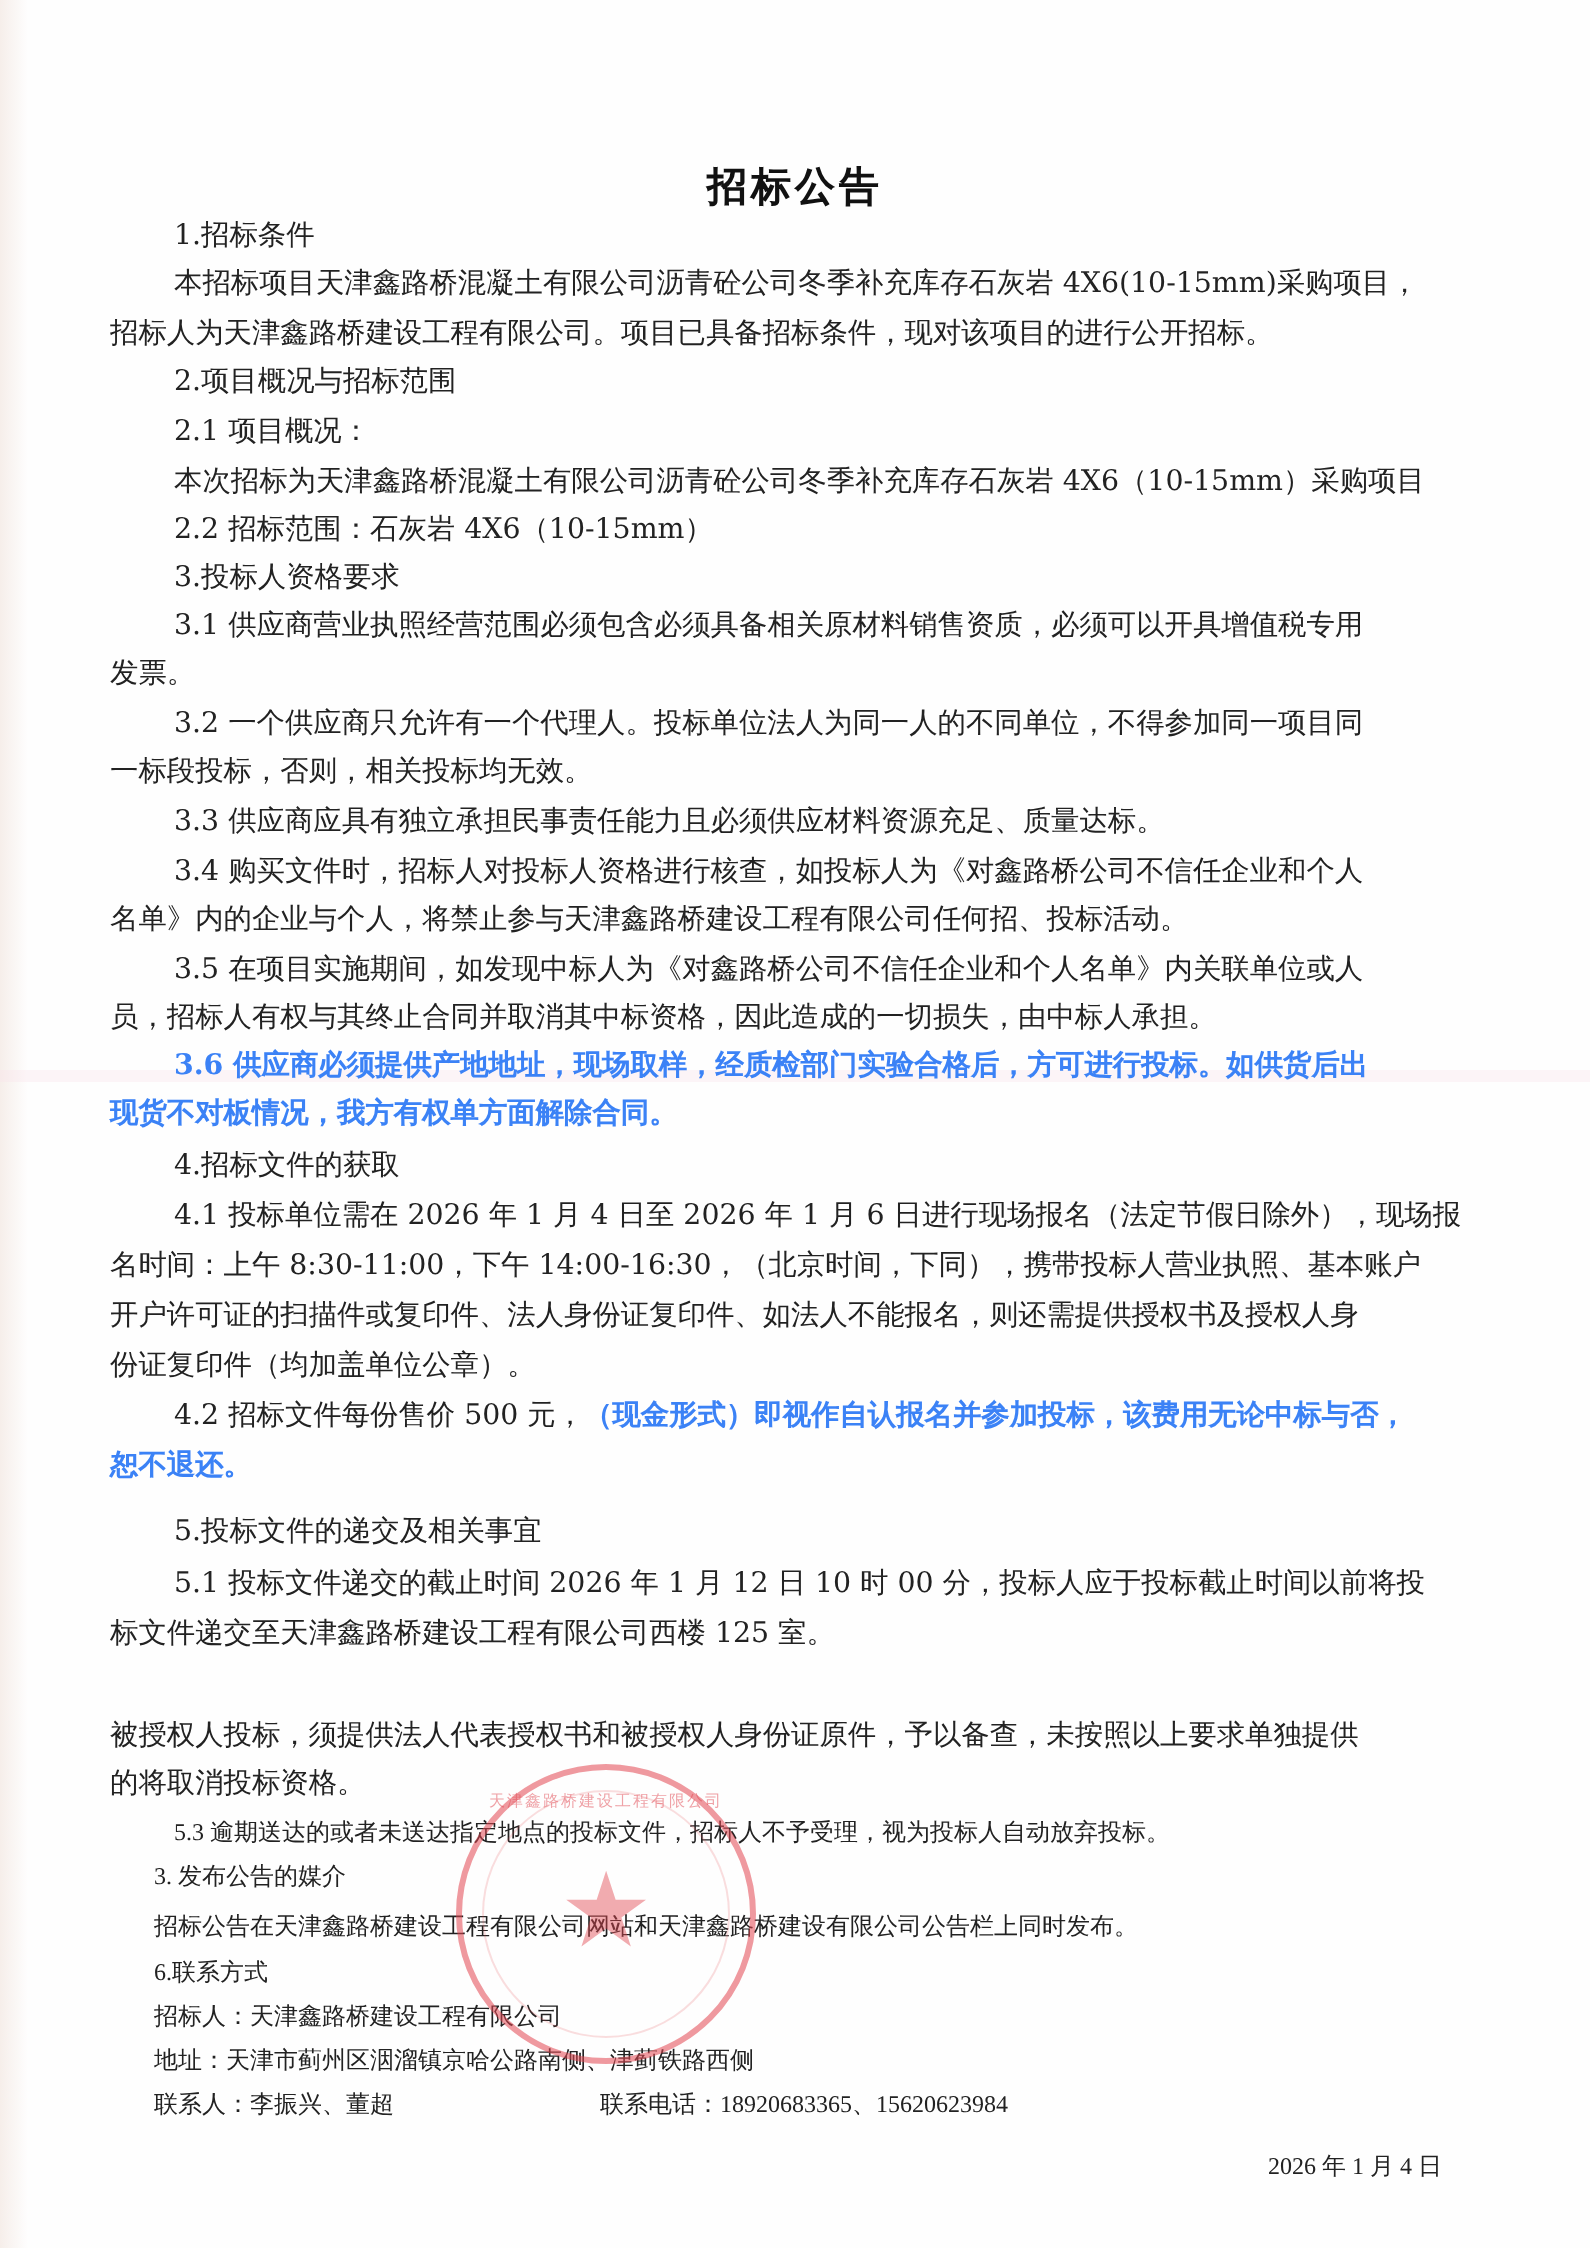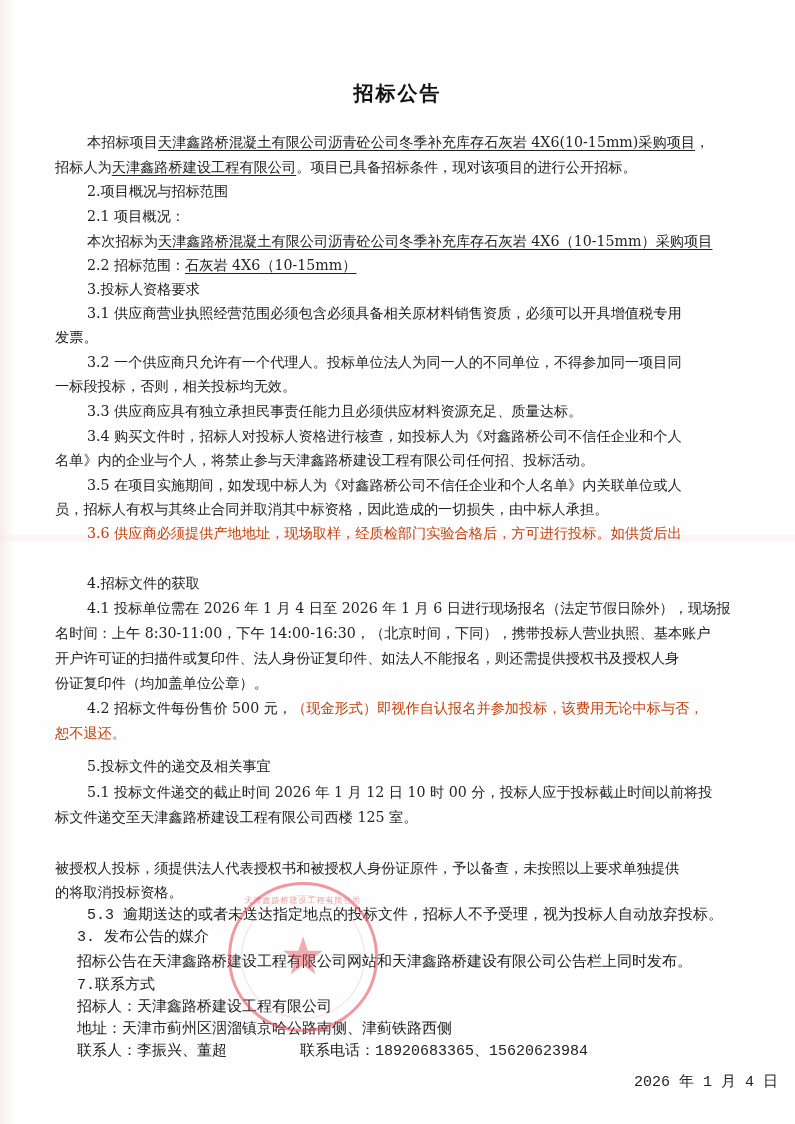--- a/index.html
+++ b/index.html
@@ -15,23 +15,23 @@
   .band { position: absolute; left: 0; width: 795px; height: 6px; background: rgba(250,225,235,0.35); }
   .title {
     position: absolute; top: 80px; left: 0; width: 795px; text-align: center;
     font-size: 20px; font-weight: bold; letter-spacing: 2px; color: #111;
   }
   .line {
     position: absolute; left: 55px; width: 712px;
     font-size: 14.2px; line-height: 22px; white-space: nowrap; color: #222;
   }
   .ind { left: 87px; width: 680px; }
-  .ul { text-decoration: underline; text-underline-offset: 3px; }
-  .b { font-weight: normal; color: #c2410c; }
-  .sans { font-family: Liberation Mono, monospace; font-size: 15px; }
+  .ul { text-underline-offset: 3px; }
+  .b { font-weight: bold; color: #3b82f6; }
+  .sans { font-family: Liberation Serif, serif; font-size: 12px; }
   .stamp {
     position: absolute; left: 228px; top: 884px; width: 150px; height: 150px;
     border: 3px solid rgba(226,70,80,0.55); border-radius: 50%;
     box-sizing: border-box; pointer-events: none;
   }
   .stamp-inner {
     position: absolute; left: 10px; top: 10px; width: 124px; height: 124px;
     border-radius: 50%; box-shadow: inset 0 0 0 1px rgba(226,70,80,0.18);
   }
   .stamp-star {
@@ -46,60 +46,62 @@
 </style>
 </head>
 <body>
 
 <div class="page">
   <div class="edge-left"></div>
   <div class="band" style="top:535px"></div>
 
   <div class="title">招标公告</div>
 
+  <div class="line ind" style="top:107px">1.招标条件</div>
   <div class="line ind" style="top:131px"><span>本招标项目</span><span class="ul">天津鑫路桥混凝土有限公司沥青砼公司冬季补充库存石灰岩 4X6(10-15mm)采购项目</span><span>，</span></div>
   <div class="line" style="top:156px"><span>招标人为</span><span class="ul">天津鑫路桥建设工程有限公司</span><span>。项目已具备招标条件，现对该项目的进行公开招标。</span></div>
 
   <div class="line ind" style="top:180px">2.项目概况与招标范围</div>
   <div class="line ind" style="top:205px">2.1 项目概况：</div>
   <div class="line ind" style="top:230px"><span>本次招标为</span><span class="ul">天津鑫路桥混凝土有限公司沥青砼公司冬季补充库存石灰岩 4X6（10-15mm）采购项目</span></div>
   <div class="line ind" style="top:254px"><span>2.2 招标范围：</span><span class="ul">石灰岩 4X6（10-15mm）</span></div>
 
   <div class="line ind" style="top:278px">3.投标人资格要求</div>
   <div class="line ind" style="top:302px">3.1 供应商营业执照经营范围必须包含必须具备相关原材料销售资质，必须可以开具增值税专用</div>
   <div class="line" style="top:326px">发票。</div>
   <div class="line ind" style="top:351px">3.2 一个供应商只允许有一个代理人。投标单位法人为同一人的不同单位，不得参加同一项目同</div>
   <div class="line" style="top:375px">一标段投标，否则，相关投标均无效。</div>
   <div class="line ind" style="top:400px">3.3 供应商应具有独立承担民事责任能力且必须供应材料资源充足、质量达标。</div>
   <div class="line ind" style="top:425px">3.4 购买文件时，招标人对投标人资格进行核查，如投标人为《对鑫路桥公司不信任企业和个人</div>
   <div class="line" style="top:449px">名单》内的企业与个人，将禁止参与天津鑫路桥建设工程有限公司任何招、投标活动。</div>
   <div class="line ind" style="top:474px">3.5 在项目实施期间，如发现中标人为《对鑫路桥公司不信任企业和个人名单》内关联单位或人</div>
   <div class="line" style="top:498px">员，招标人有权与其终止合同并取消其中标资格，因此造成的一切损失，由中标人承担。</div>
   <div class="line ind b" style="top:522px">3.6 供应商必须提供产地地址，现场取样，经质检部门实验合格后，方可进行投标。如供货后出</div>
+  <div class="line b" style="top:546px">现货不对板情况，我方有权单方面解除合同。</div>
 
   <div class="line ind" style="top:572px">4.招标文件的获取</div>
   <div class="line ind" style="top:597px">4.1 投标单位需在 2026 年 1 月 4 日至 2026 年 1 月 6 日进行现场报名（法定节假日除外），现场报</div>
   <div class="line" style="top:622px">名时间：上午 8:30-11:00，下午 14:00-16:30，（北京时间，下同），携带投标人营业执照、基本账户</div>
   <div class="line" style="top:647px">开户许可证的扫描件或复印件、法人身份证复印件、如法人不能报名，则还需提供授权书及授权人身</div>
   <div class="line" style="top:672px">份证复印件（均加盖单位公章）。</div>
   <div class="line ind" style="top:697px"><span>4.2 招标文件每份售价 500 元，</span><span class="b">（现金形式）即视作自认报名并参加投标，该费用无论中标与否，</span></div>
   <div class="line b" style="top:722px">恕不退还。</div>
 
   <div class="line ind" style="top:755px">5.投标文件的递交及相关事宜</div>
   <div class="line ind" style="top:781px">5.1 投标文件递交的截止时间 2026 年 1 月 12 日 10 时 00 分，投标人应于投标截止时间以前将投</div>
   <div class="line" style="top:806px">标文件递交至天津鑫路桥建设工程有限公司西楼 125 室。</div>
   <div class="line" style="top:881px">的将取消投标资格。</div>
   <div class="line" style="top:857px">被授权人投标，须提供法人代表授权书和被授权人身份证原件，予以备查，未按照以上要求单独提供</div>
 
   <div class="line ind sans" style="top:905px">5.3 逾期送达的或者未送达指定地点的投标文件，招标人不予受理，视为投标人自动放弃投标。</div>
 
   <div class="line sans" style="top:927px; left:77px">3. 发布公告的媒介</div>
   <div class="line sans" style="top:952px; left:77px">招标公告在天津鑫路桥建设工程有限公司网站和天津鑫路桥建设有限公司公告栏上同时发布。</div>
 
-  <div class="line sans" style="top:975px; left:77px">7.联系方式</div>
+  <div class="line sans" style="top:975px; left:77px">6.联系方式</div>
   <div class="line sans" style="top:1019px; left:77px">地址：天津市蓟州区洇溜镇京哈公路南侧、津蓟铁路西侧</div>
   <div class="line sans" style="top:997px; left:77px">招标人：天津鑫路桥建设工程有限公司</div>
   <div class="line sans" style="top:1041px; left:77px">联系人：李振兴、董超</div>
   <div class="line sans" style="top:1041px; left:300px; width:400px">联系电话：18920683365、15620623984</div>
 
   <div class="line sans" style="top:1072px; left:634px; width:130px">2026 年 1 月 4 日</div>
 
   <div class="stamp" style="top:882px">
     <div class="stamp-inner"></div>
     <div class="stamp-text" style="font-size:8px; top:10px;">天津鑫路桥建设工程有限公司</div>

